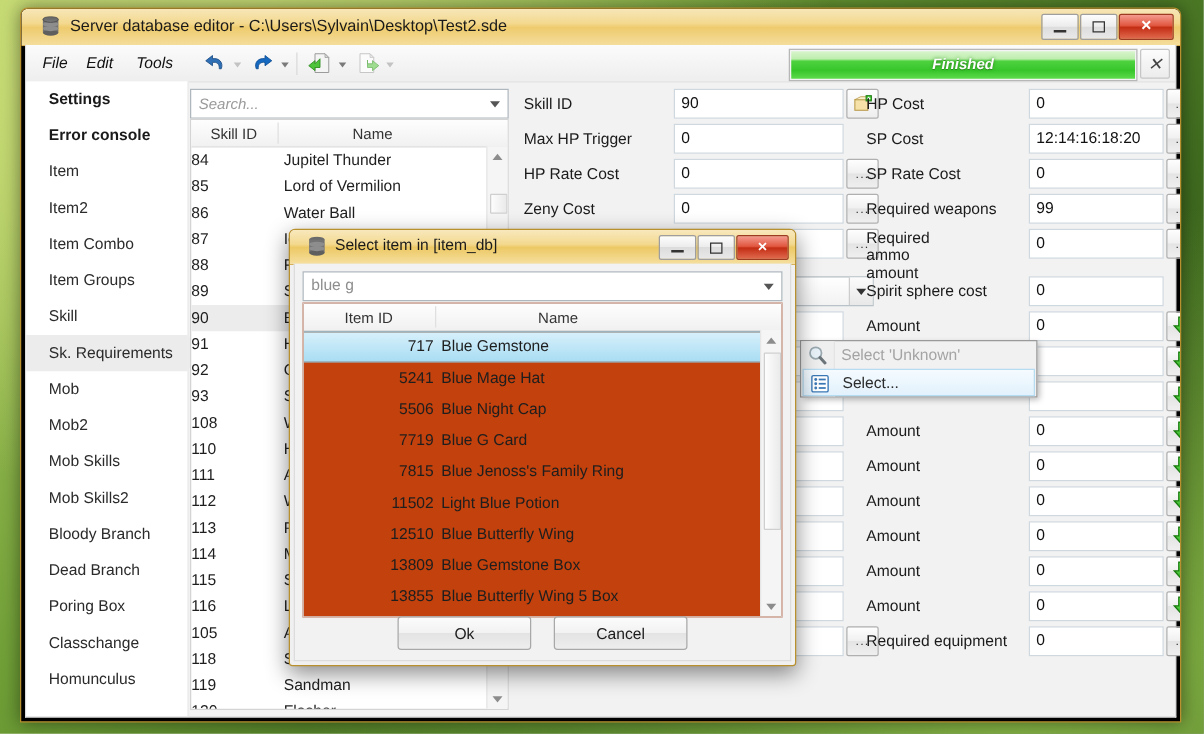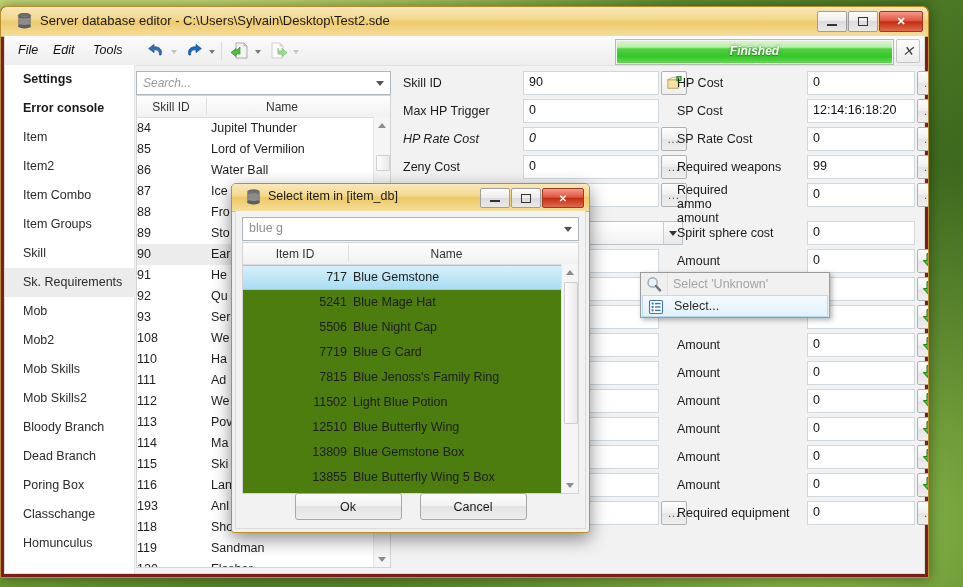--- a/index.html
+++ b/index.html
@@ -10,25 +10,25 @@
     background:
       radial-gradient(ellipse at 18% 12%, #cfe07a 0%, rgba(207,224,122,0) 45%),
       radial-gradient(ellipse at 85% 90%, #8fbf4a 0%, rgba(143,191,74,0) 50%),
       linear-gradient(135deg,#b9d16a 0%,#6f9e36 35%,#3f6b1f 70%,#2d4f16 100%);
     position:relative;
   }
   .abs{position:absolute;}
 
   
   #mainwin{
-    left:0;top:6px;width:927px;height:570px;
+    left:16px;top:6px;width:927px;height:570px;
     border:1px solid #b8902e;
     border-radius:6px 6px 0 0;
     box-shadow:0 0 14px rgba(0,0,0,.45);
-    background:#7f1d1d;
+    background:#000000;
     overflow:hidden;
   }
   #titlebar{
     position:absolute;left:0;top:0;width:100%;height:29px;
     background:linear-gradient(to bottom,#f7e6b8 0%,#f3d98f 40%,#eecb6d 52%,#f4dd9c 100%);
     border-bottom:1px solid #d6b158;
     border-radius:5px 5px 0 0;
   }
   #titlebar .tt{
     position:absolute;left:39px;top:6px;font-size:13px;color:#1a1a1a;
@@ -194,37 +194,38 @@
   .cmi.dis{color:#a4a4a4;}
   .cmi.hov{background:linear-gradient(to bottom,#f5fbff,#e2f1fc);border:1px solid #b6dcf2;height:20px;line-height:20px;margin:0 1px;padding-left:31px;}
   .cmi .ic{position:absolute;left:5px;top:3px;width:16px;height:16px;}
 
   
   #dialog{
     left:231px;top:183px;width:357px;height:348px;
     border:1px solid #b8902e;border-radius:5px 5px 3px 3px;
     background:#f0f0f0;box-shadow:0 6px 18px rgba(0,0,0,.45);
     z-index:60;
+    padding-left:47px;
   }
   #dlgtitle{
     position:absolute;left:0;top:0;width:100%;height:27px;
     background:linear-gradient(to bottom,#f8e8bd 0%,#f3d98f 42%,#edc965 52%,#f5df9f 100%);
     border-bottom:1px solid #d6b158;border-radius:4px 4px 0 0;
   }
   #dlgtitle .tt{position:absolute;left:36px;top:5px;font-size:12.5px;color:#1a1a1a;white-space:nowrap;}
   #dlgbody{position:absolute;left:3px;top:27px;right:3px;bottom:3px;background:#f2f2f2;border:1px solid #dcdcdc;border-top:none;}
   #dlgsearch{
     position:absolute;left:6px;top:6px;right:6px;height:22px;border:1px solid #aeb7bd;background:#fff;
   }
   #dlgsearch .v{position:absolute;left:6px;top:3px;font-size:12.5px;color:#8e8e8e;}
   #dlgsearch .ar{position:absolute;right:6px;top:9px;width:0;height:0;
     border-left:4px solid transparent;border-right:4px solid transparent;border-top:5px solid #555;}
   #dlggrid{
     position:absolute;left:6px;top:31px;right:6px;height:250px;
-    border:1px solid #d4d4d4;background:#4d7c0f;overflow:hidden;
+    border:1px solid #d4d4d4;background:#c2410c;overflow:hidden;
   }
   .dgrow{position:relative;height:25px;line-height:25px;font-size:12.5px;color:#1e1e1e;cursor:default;}
   .dgrow .id{position:absolute;left:0;width:104px;text-align:right;}
   .dgrow .nm{position:absolute;left:110px;white-space:nowrap;}
   .dgrow.sel{
     background:linear-gradient(to bottom,#d7f0fb,#a9ddf3);
     border-top:1px solid #8fcde8;border-bottom:1px solid #8fcde8;height:23px;line-height:23px;
   }
   #dlgbtns{position:absolute;left:0;bottom:8px;width:100%;display:flex;justify-content:center;gap:18px;}
   .dbtn{
@@ -415,21 +416,21 @@
             </div>
             <div class="grow">
               <span class="id">115</span>
               <span class="nm">Ski</span>
             </div>
             <div class="grow">
               <span class="id">116</span>
               <span class="nm">Lan</span>
             </div>
             <div class="grow">
-              <span class="id">193</span>
+              <span class="id">105</span>
               <span class="nm">Anl</span>
             </div>
             <div class="grow">
               <span class="id">118</span>
               <span class="nm">Sho</span>
             </div>
             <div class="grow">
               <span class="id">119</span>
               <span class="nm">Sandman</span>
             </div>
@@ -464,21 +465,21 @@
               <path d="M12.4 3.9 h2.7 M13.75 2.5 v2.7" stroke="#fff" stroke-width="1"></path>
             </svg>
           </div>
         </div>
         <div class="frow" style="top: 28px; width: 100%;">
           <div class="flabel">Max HP Trigger</div>
           <div class="finput" style="left: 120px; width: 134px;">
             <span class="v">0</span>
           </div>
         </div>
-        <div class="frow" style="top: 56px; width: 100%; font-style: italic;">
+        <div class="frow" style="top: 56px; width: 100%;">
           <div class="flabel">HP Rate Cost</div>
           <div class="finput" style="left: 120px; width: 134px;">
             <span class="v">0</span>
           </div>
           <div class="fbtn" style="left: 258px;">...</div>
         </div>
         <div class="frow" style="top: 84px; width: 100%;">
           <div class="flabel">Zeny Cost</div>
           <div class="finput" style="left: 120px; width: 134px;">
             <span class="v">0</span>

